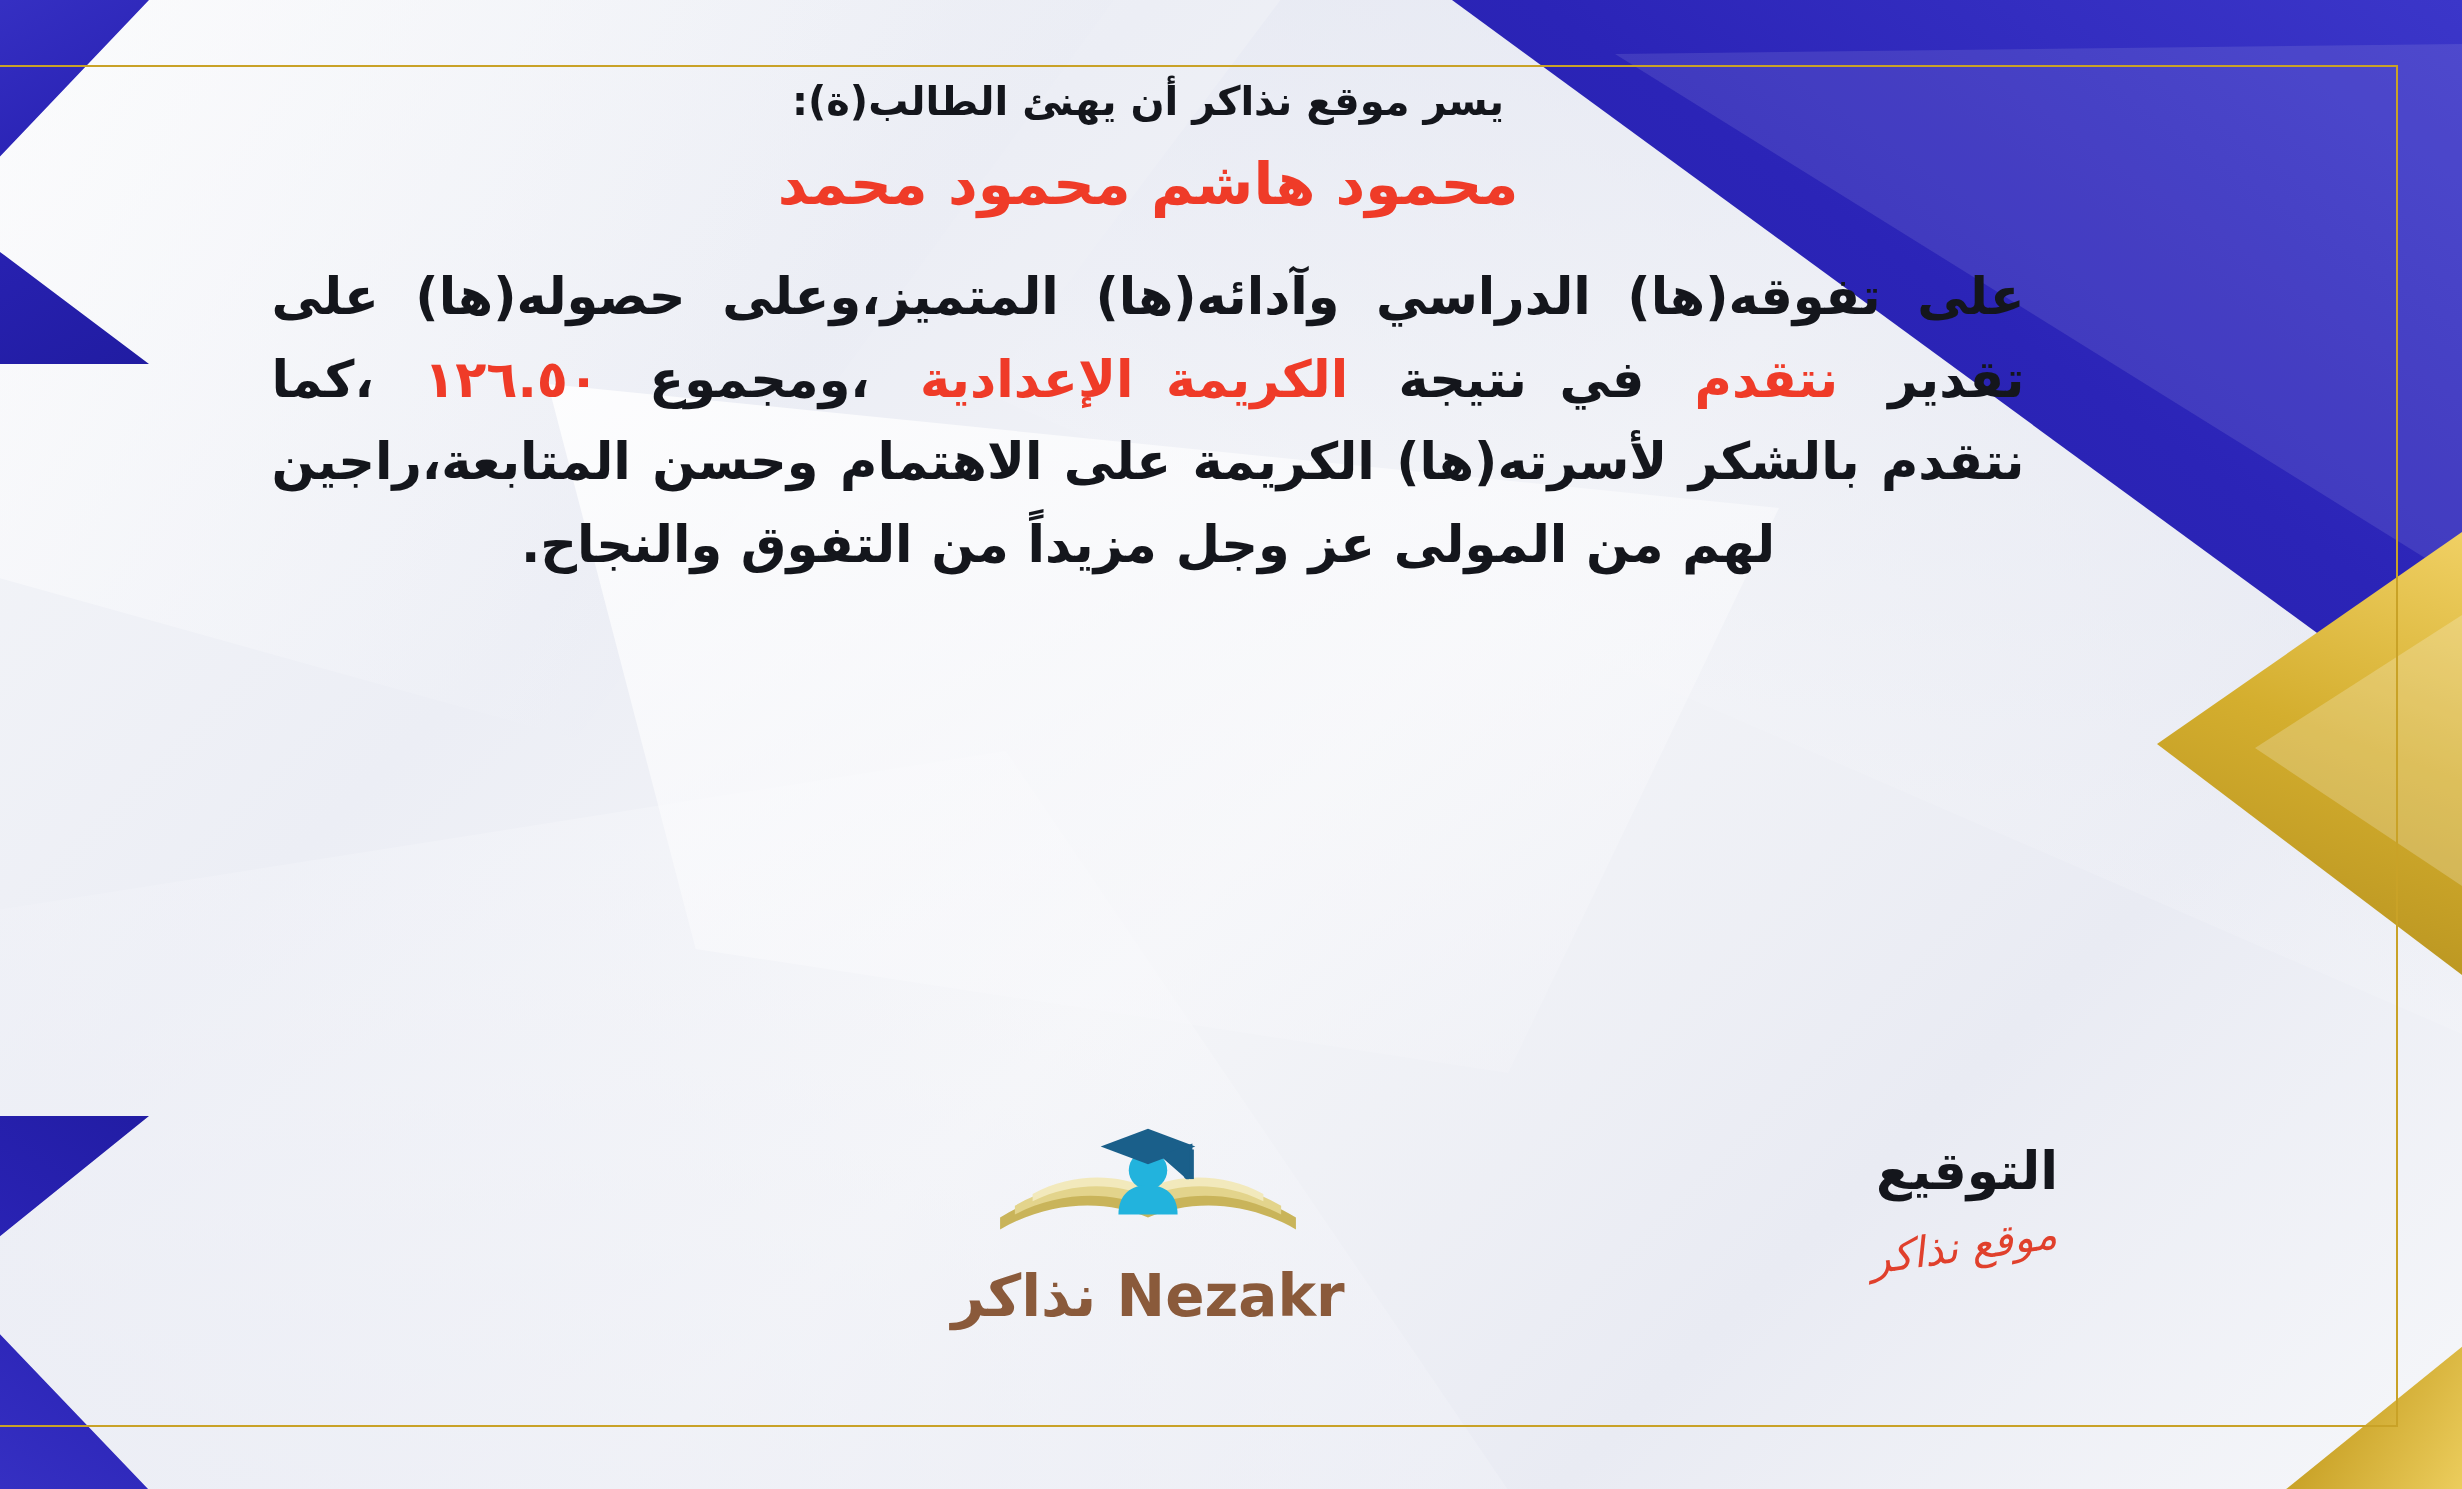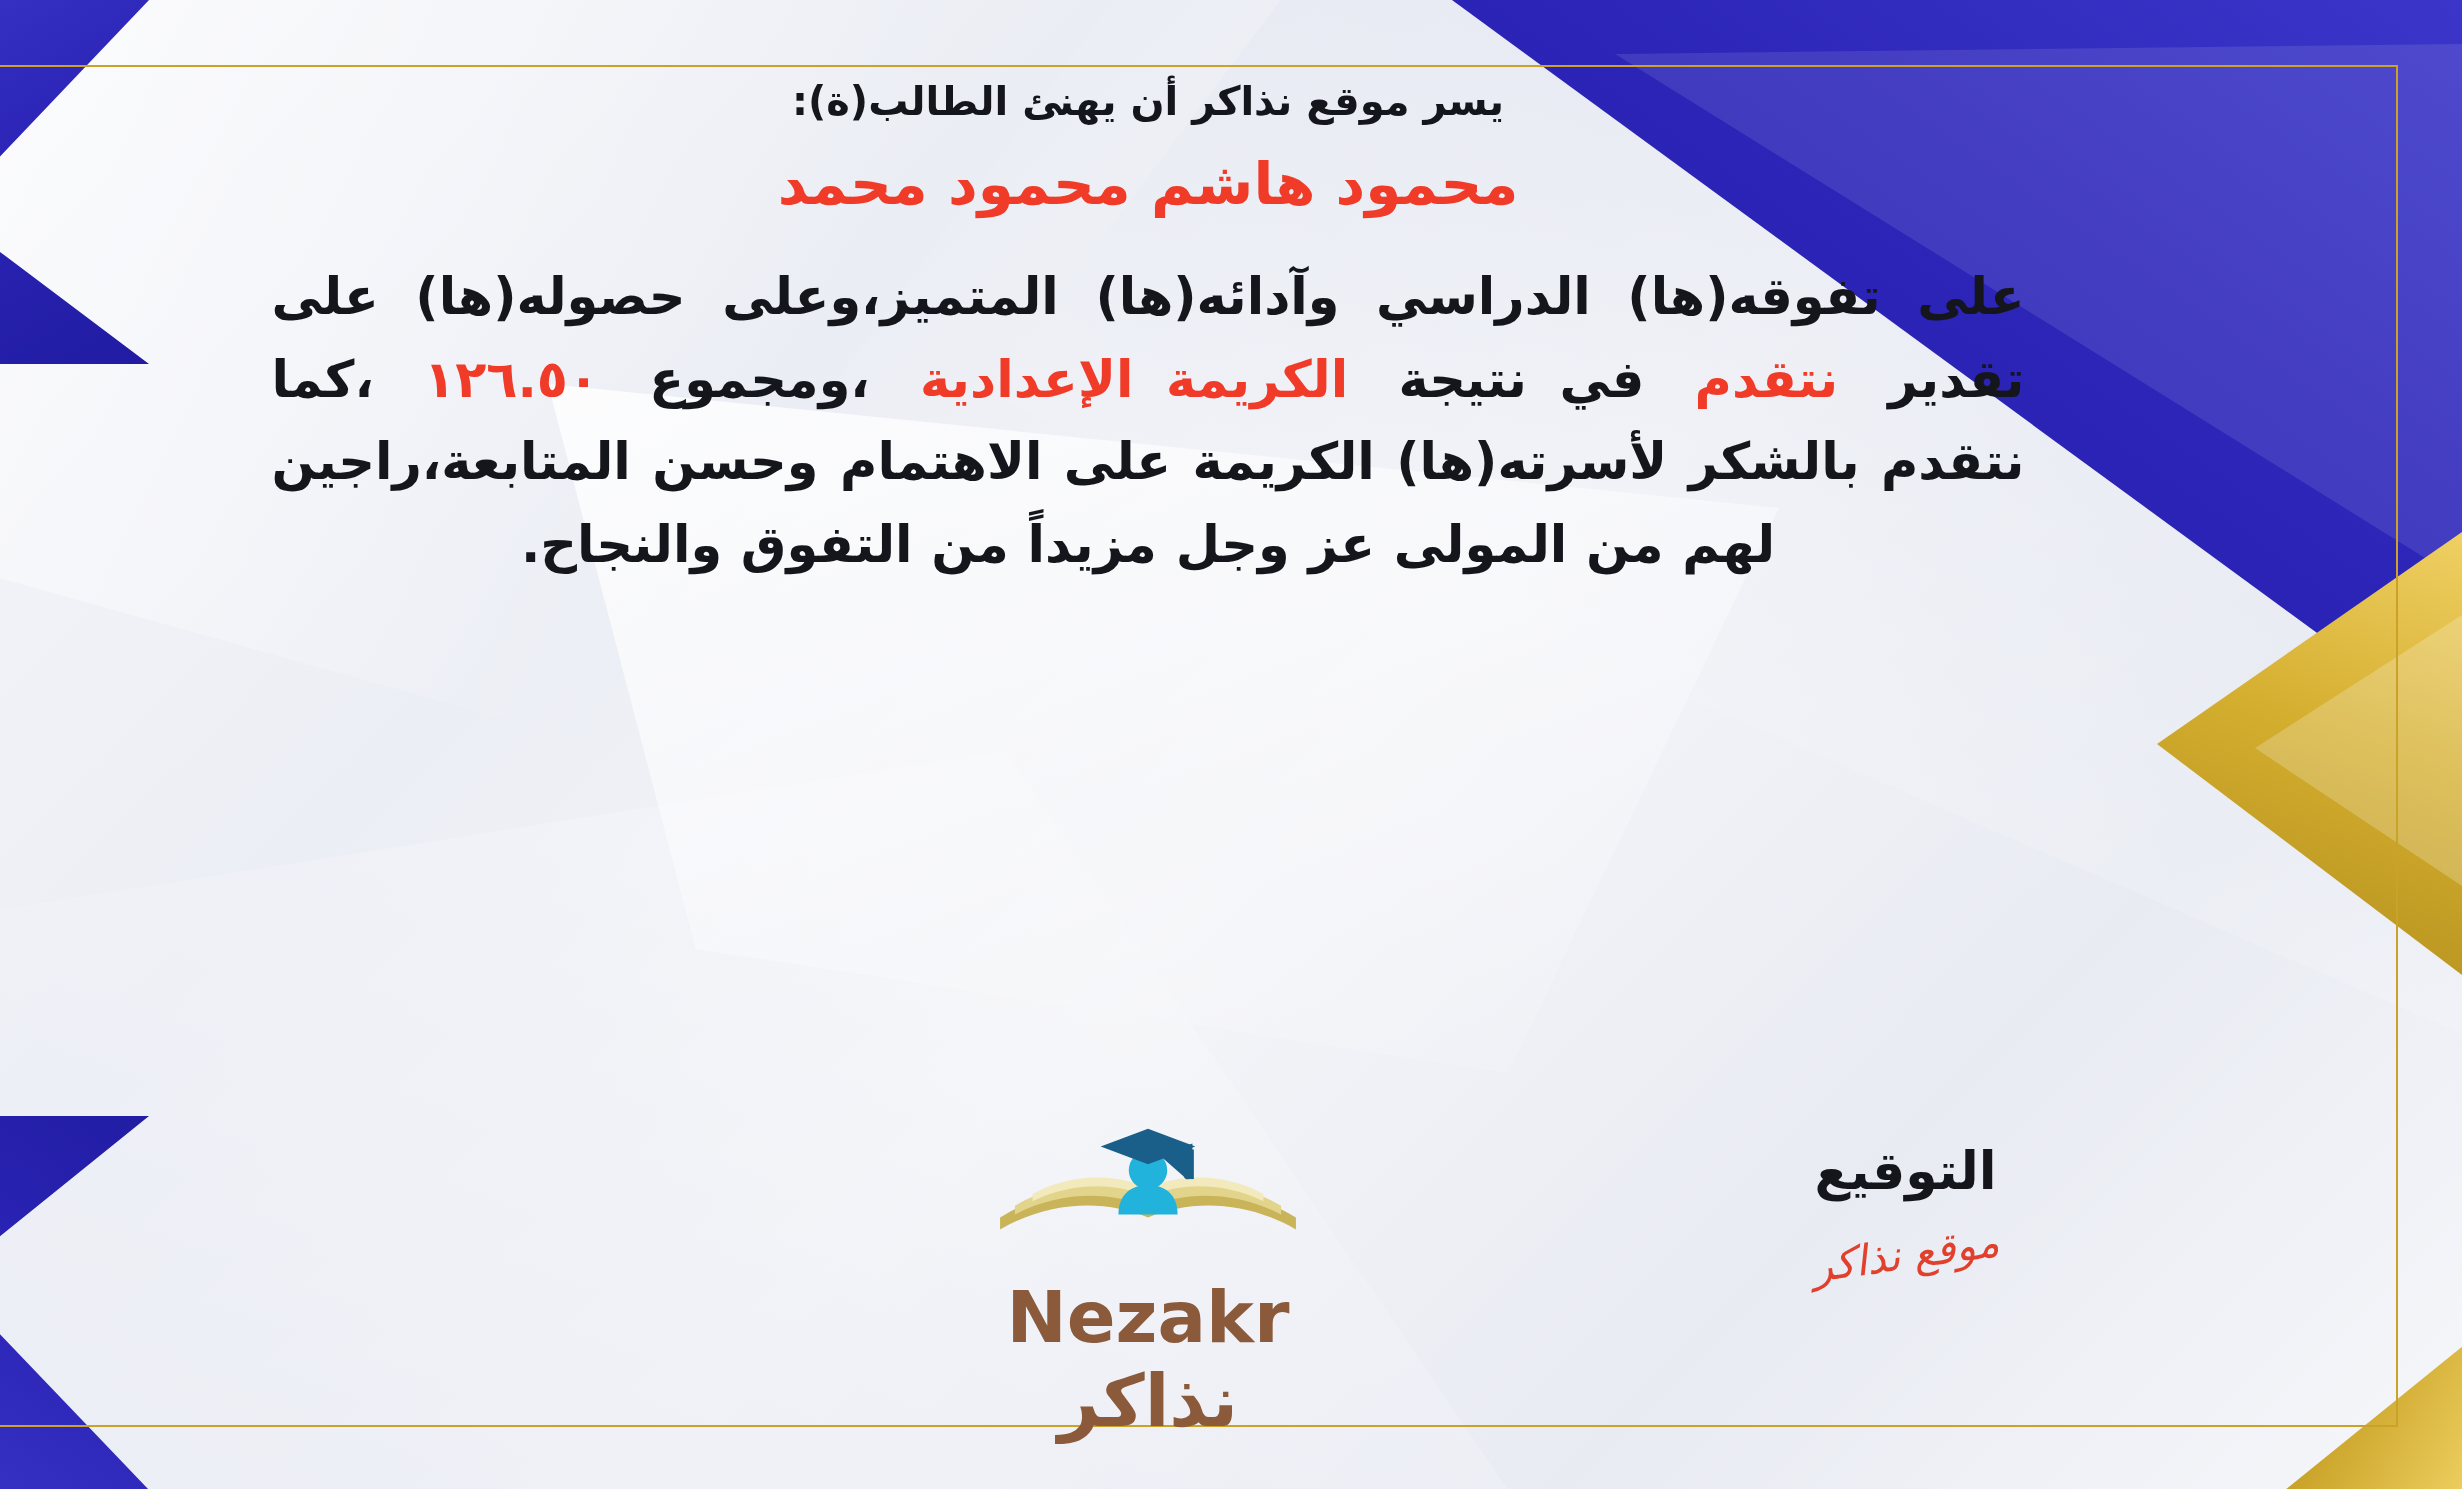--- a/index.html
+++ b/index.html
@@ -191,21 +191,21 @@
     bottom: 103px;
     left: 0;
     width: 100%;
     height: 276px;
   }
 
   .signature-area {
     position: absolute;
     right: 404px;
     top: 29.5px;
-    text-align: center;
+    text-align: right;
     width: 305px;
   }
   .signature-label {
     font-size: 52px;
     font-weight: 600;
     color: #14161c;
   }
   .signature-script {
     margin-top: 29.5px;
     font-size: 42px;
@@ -221,22 +221,22 @@
     transform: translateX(-50%);
     top: 0;
     width: 443px;
     text-align: center;
   }
   .logo-mark {
     display: block;
     margin: 0 auto;
   }
   .logo-text {
-    margin-top: 16px;
-    font-size: 72px;
+    margin-top: 3px;
+    font-size: 58px;
     font-weight: 700;
     color: #8a5a3b;
     letter-spacing: 0px;
     font-family: "DejaVu Sans", "Liberation Sans", sans-serif;
   }
 </style>
 </head>
 <body>
 
 <div class="certificate">

